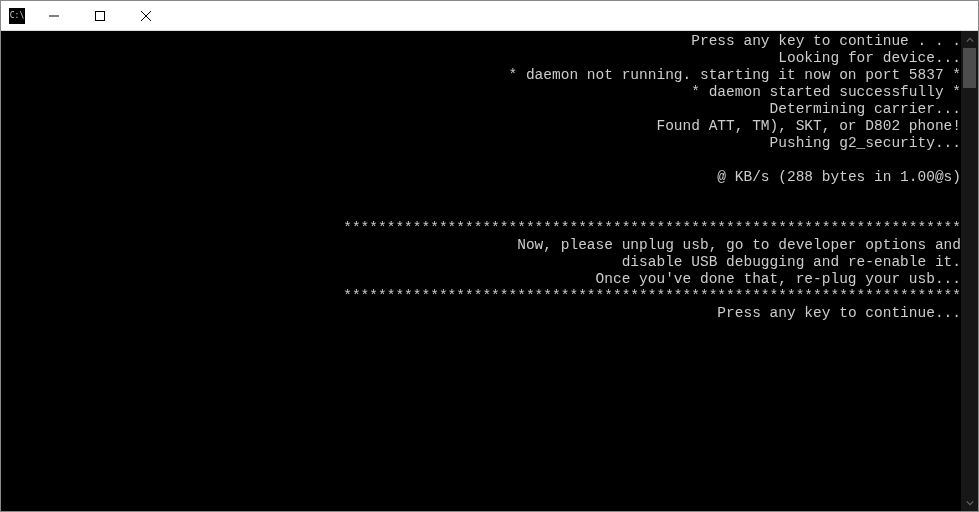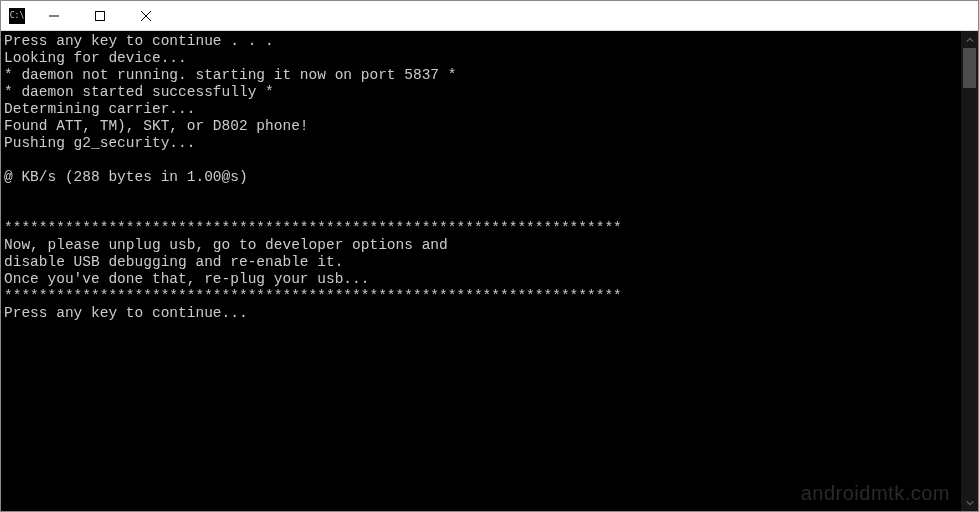--- a/index.html
+++ b/index.html
@@ -65,20 +65,21 @@
     }
     .titlebar-btn svg {
       width: 10px;
       height: 10px;
     }
     .terminal-wrap {
       flex: 1;
       display: flex;
       background: #eab308;
       position: relative;
+      text-align: right;
     }
     .terminal {
       flex: 1;
       background: #000;
       color: #ccc;
       font-family: "Consolas", "Courier New", monospace;
       font-size: 14.5px;
       line-height: 17px;
       padding: 2px 0 0 3px;
       white-space: pre;
@@ -177,15 +178,14 @@
       </div>
       <div class="scrollbar-track">
         <div class="scrollbar-thumb"></div>
       </div>
       <div class="scrollbar-arrow">
         <svg viewBox="0 0 10 10">
             <path d="M1 3 L5 7 L9 3" fill="none" stroke="currentColor" stroke-width="1.5"></path>
           </svg>
       </div>
     </div>
-    <div class="watermark">androidmtk.com</div>
   </div>
 </div>
 
 </body></html>

